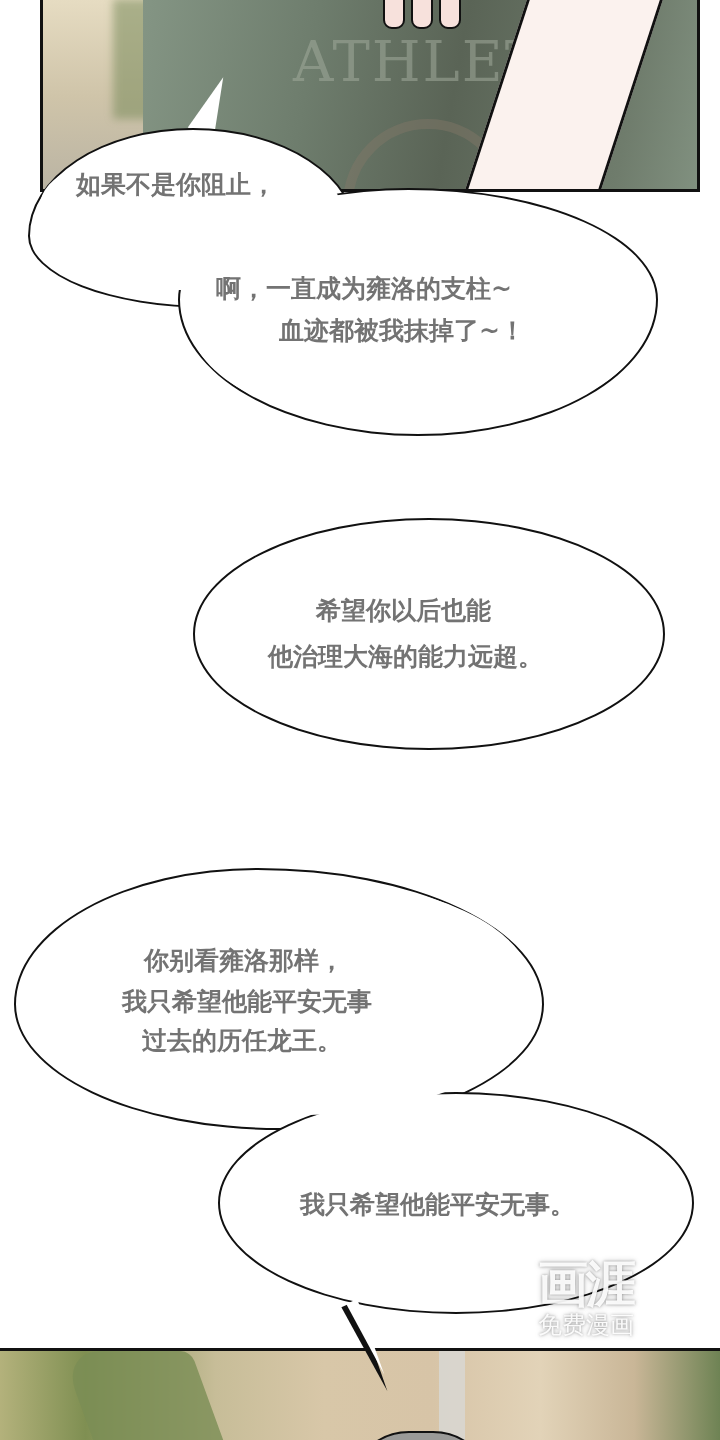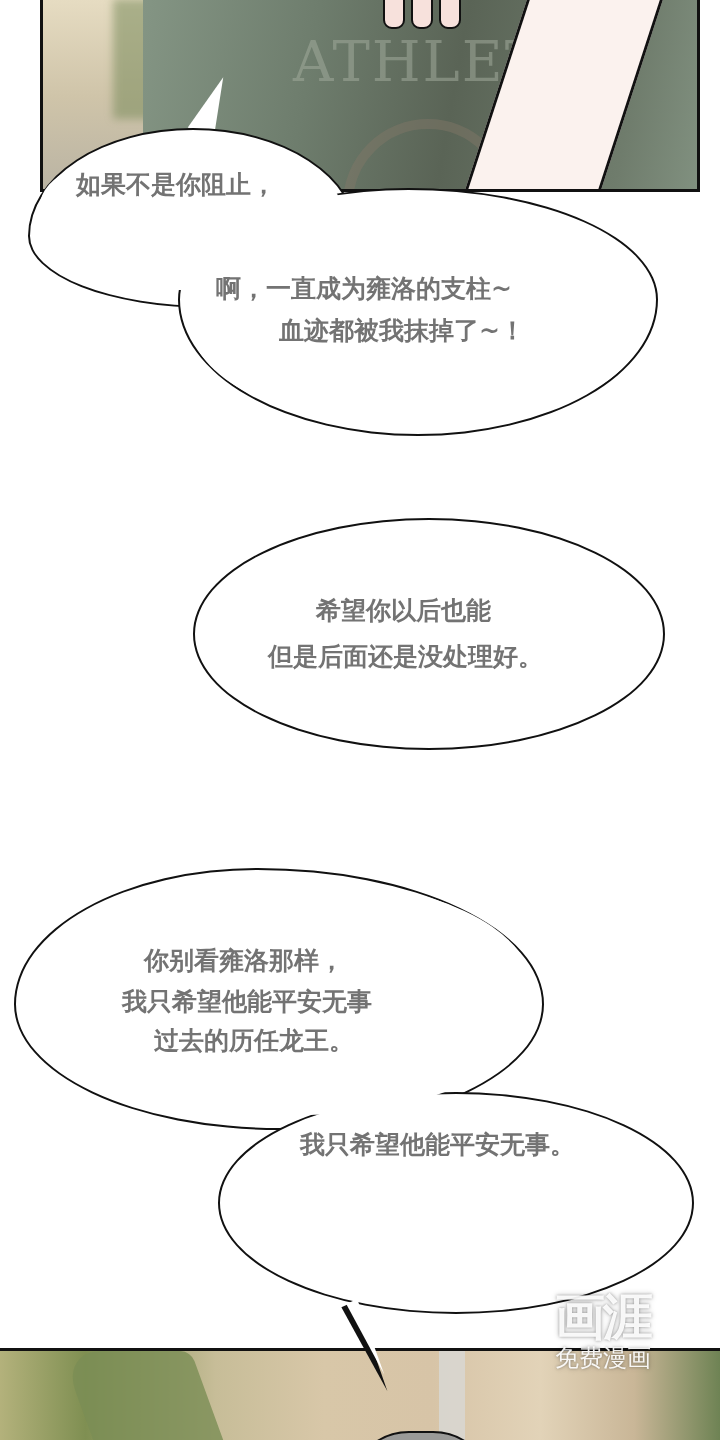--- a/index.html
+++ b/index.html
@@ -45,22 +45,22 @@
 
     #bubble2 { left: 193px; top: 518px; width: 472px; height: 232px; border-radius: 50%; }
 
     #bubble3a { left: 14px; top: 868px; width: 530px; height: 262px; border-radius: 46% 54% 50% 50% / 52% 52% 48% 48%; }
     #bubble3b { left: 218px; top: 1092px; width: 476px; height: 222px; border-radius: 50%; }
     #bubble3-cover { position:absolute; left: 26px; top: 880px; width: 505px; height: 235px; background:#fff; border-radius: 45%; }
     #bubble3-cover2 { position:absolute; left: 232px; top: 1104px; width: 450px; height: 198px; background:#fff; border-radius: 48%; }
     #tail3 { left: 360px; top: 1300px; border-left: 8px solid transparent; border-right: 8px solid transparent; border-top: 95px solid #111; transform: rotate(-24deg); }
     #tail3-inner { left: 362px; top: 1298px; border-left: 6px solid transparent; border-right: 6px solid transparent; border-top: 80px solid #fff; transform: rotate(-24deg); }
 
-    .watermark { position:absolute; left: 538px; top: 1255px; width: 130px; text-align:center; color: rgba(255,255,255,.92);
-      text-shadow: 0 0 3px rgba(0,0,0,.35), 0 0 6px rgba(0,0,0,.2); margin-top: 33px; }
+    .watermark { position:absolute; left: 538px; top: 1255px; width: 130px; text-align:left; color: rgba(255,255,255,.92);
+      text-shadow: 0 0 3px rgba(0,0,0,.35), 0 0 6px rgba(0,0,0,.2); }
     .watermark .wm-big { font-size: 50px; font-weight: bold; line-height: 58px; letter-spacing: -2px; }
     .watermark .wm-small { font-size: 24px; line-height: 24px; }
   </style>
 </head>
 <body>
 
 <div id="panel-top" class="panel">
   <div class="bg-blur"></div>
   <div class="plant"></div>
   <div class="jacket"></div>
@@ -74,30 +74,30 @@
 <div id="bubble1a" class="bubble"></div>
 <div id="bubble1b" class="bubble"></div>
 <div id="bubble1-cover"></div>
 <div id="bubble1-cover2"></div>
 <div class="btext" style="left:76px; top:166px;">如果不是你阻止，</div>
 <div class="btext" style="left:216px; top:270px;">啊，一直成为雍洛的支柱~</div>
 <div class="btext" style="left:262px; top:312px;margin-left:17px;">血迹都被我抹掉了~！</div>
 
 <div id="bubble2" class="bubble"></div>
 <div class="btext" style="left:316px; top:592px;font-family:Liberation Serif, serif;">希望你以后也能</div>
-<div class="btext" style="left:268px; top:638px;">但是后面还是没处理好。</div>
+<div class="btext" style="left:268px; top:638px;">他治理大海的能力远超。</div>
 
 <div id="bubble3a" class="bubble"></div>
 <div id="bubble3b" class="bubble"></div>
 <div id="bubble3-cover"></div>
 <div id="bubble3-cover2"></div>
 <div class="btext" style="left:144px; top:942px;">你别看雍洛那样，</div>
 <div class="btext" style="left:122px; top:983px;">我只希望他能平安无事</div>
-<div class="btext" style="left:154px; top:1022px;">过去的历任龙王。</div>
-<div class="btext" style="left:300px; top:1126px;">我只希望他能平安无事。</div>
+<div class="btext" style="left:142px; top:1022px;">过去的历任龙王。</div>
+<div class="btext" style="left:300px; top:1186px;">我只希望他能平安无事。</div>
 
 <div id="panel-bottom" class="panel">
   <div class="leaf"></div>
   <div class="rack"></div>
   <div class="hair"></div>
 </div>
 
 <div class="tail" id="tail3"></div>
 <div class="tail" id="tail3-inner"></div>
 

